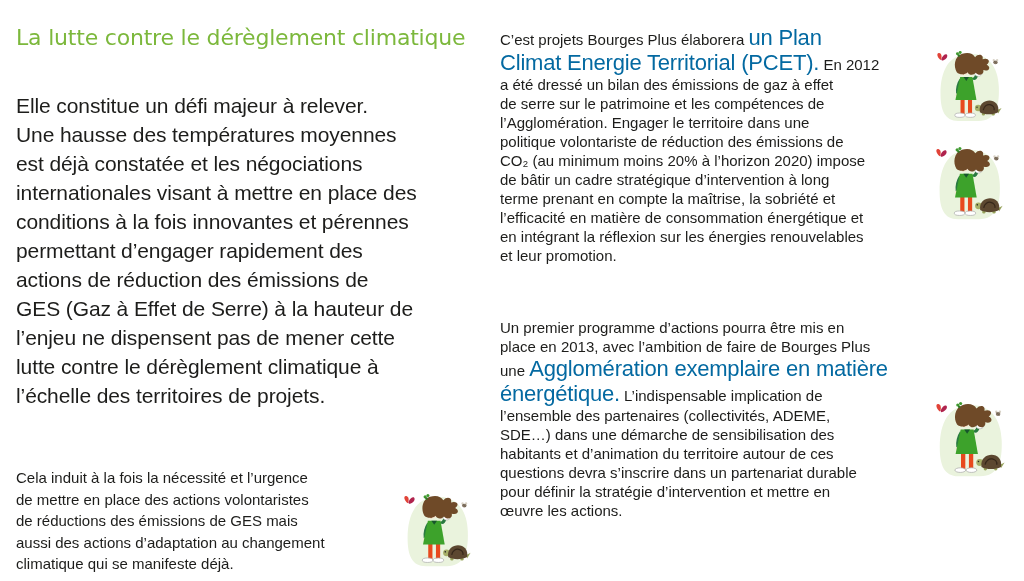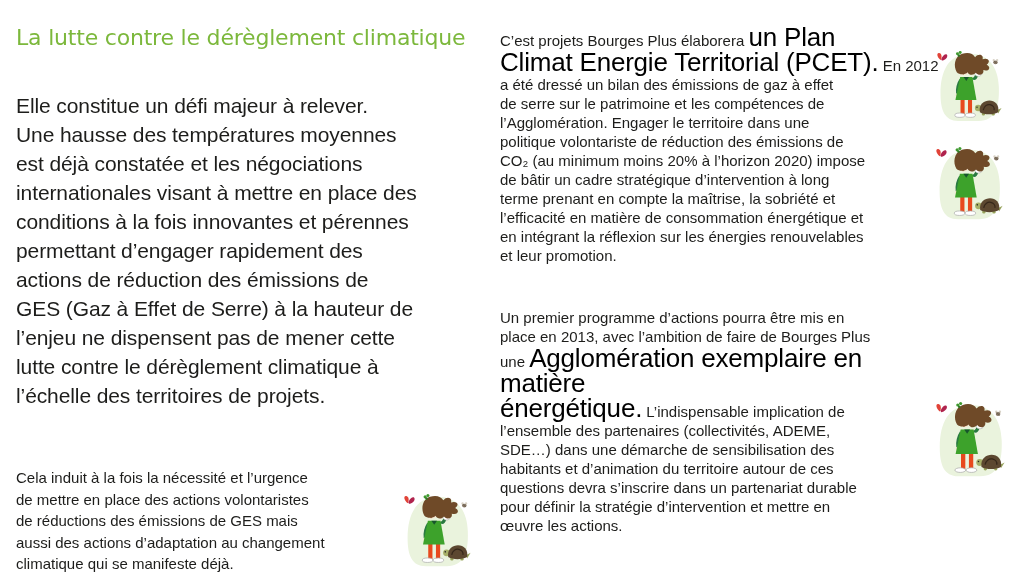--- a/index.html
+++ b/index.html
@@ -18,23 +18,23 @@
   .intro{
     left:16px;top:76px;width:478px;
     font-size:21px;line-height:29px;letter-spacing:-0.1px;
   }
   .secondary{
     left:16px;top:452px;width:392px;
     font-size:15px;line-height:21.5px;
   }
   .rcol-p{font-size:15px;line-height:19px;width:442px;left:500px;}
   .rcol-p1{top:10px;}
-  .rcol-p2{top:293px;}
+  .rcol-p2{top:303px;}
   .hl{
-    color:#000000;font-size:26px;line-height:25px;letter-spacing:-0.2px;
+    color:#0369a1;font-size:22px;line-height:25px;letter-spacing:-0.2px;
   }
   .illo{position:absolute;}
   .illo svg{display:block;width:100%;height:100%;}
   p,h1{margin:0;padding:0;}
 </style>
 </head>
 <body>
 
 <div class="page">
 

